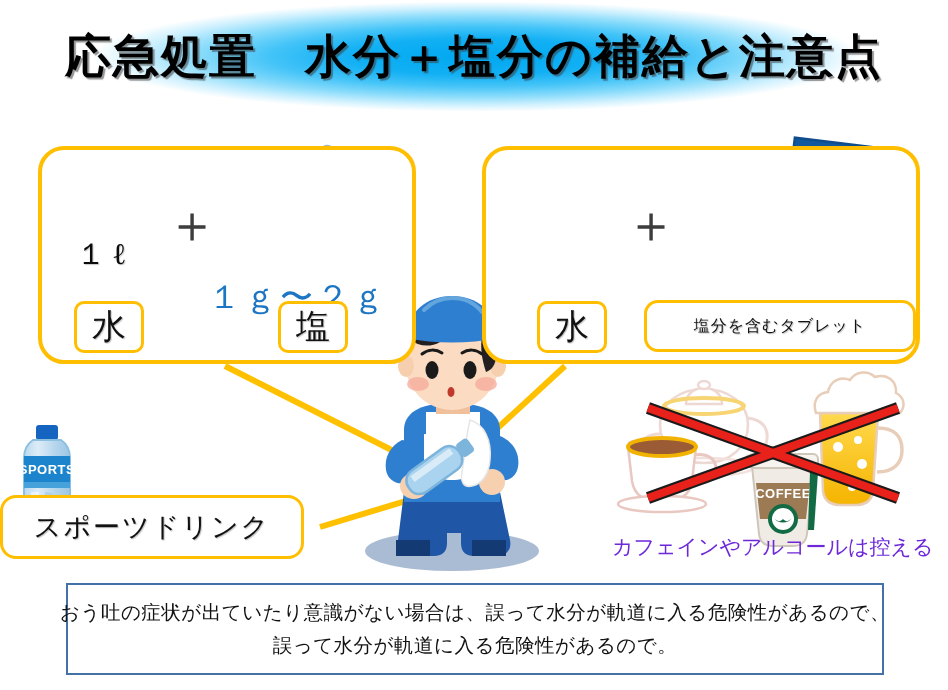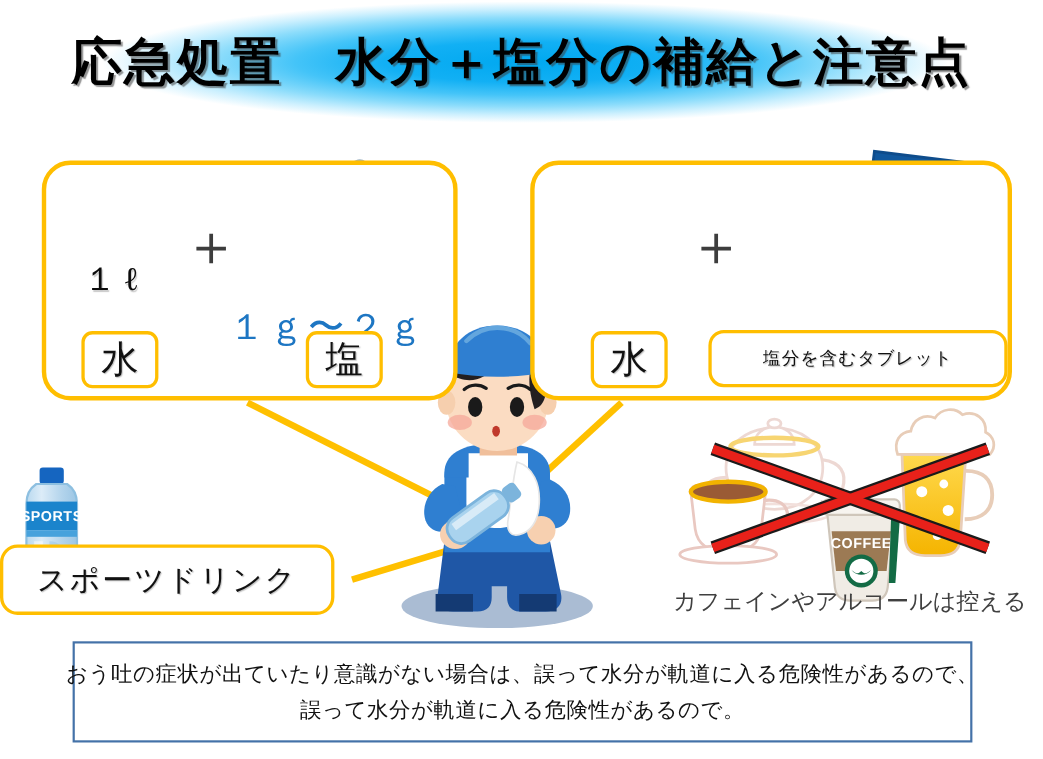--- a/index.html
+++ b/index.html
@@ -116,21 +116,21 @@
     text-shadow: 1px 1px 1px rgba(120,120,120,0.4);
     white-space: nowrap;
   }
 
   
   #caffeine-caption {
     position: absolute;
     left: 612px;
     top: 533px;
     font-size: 21px;
-    color: #404040;
+    color: #6d28d9;
     letter-spacing: 0px;
     white-space: nowrap;
   }
 
   
   #warning-box {
     position: absolute;
     left: 66px;
     top: 583px;
     width: 818px;

